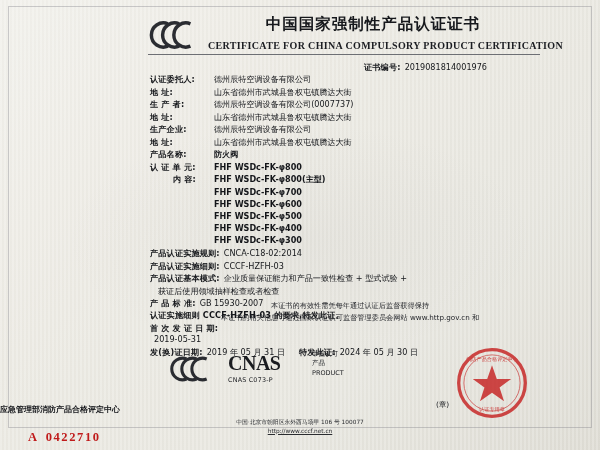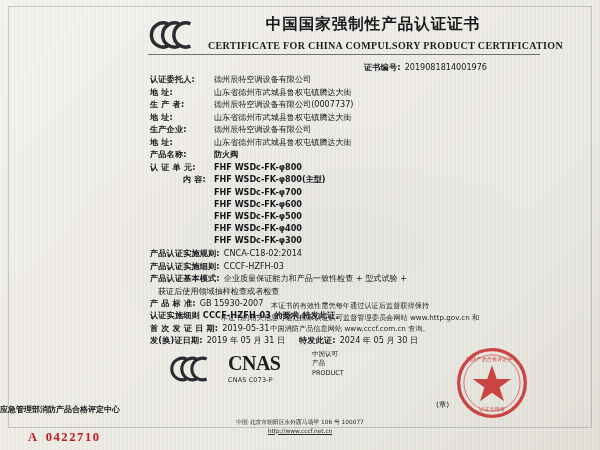--- a/index.html
+++ b/index.html
@@ -197,21 +197,21 @@
     <div class="row">
       <span class="lbl w6">产品名称:</span>
       <span class="val bold">防火阀</span>
     </div>
 
     <div class="row">
       <span class="lbl" style="flex:0 0 auto; width:64px;">认 证 单 元:</span>
       <span class="val bold">FHF WSDc-FK-φ800</span>
     </div>
     <div class="row">
-      <span class="lbl" style="flex:0 0 auto; width:64px; text-align:right; padding-right:8px;">内 容:</span>
+      <span class="lbl" style="flex:0 0 auto; width:64px; text-align:right; padding-right:18px;">内 容:</span>
       <span class="val bold">FHF WSDc-FK-φ800(主型)</span>
     </div>
     <div class="row tight indent">
       <span class="val bold">FHF WSDc-FK-φ700</span>
     </div>
     <div class="row tight indent">
       <span class="val bold">FHF WSDc-FK-φ600</span>
     </div>
     <div class="row tight indent">
       <span class="val bold">FHF WSDc-FK-φ500</span>
@@ -241,36 +241,35 @@
 
     <div class="row">
       <span class="lbl" style="flex:0 0 auto;">产 品 标 准:</span>
       <span class="val" style="margin-left:4px;">GB 15930-2007</span>
     </div>
 
     <div class="row tight">
       <span class="lbl">认证实施细则 CCCF-HZFH-03 的要求,特发此证。</span>
     </div>
 
-    <div class="row" style="margin-top:1px;">
+    <div class="row" style="margin-top:1px;flex-direction:column;">
       <span class="lbl" style="flex:0 0 auto;">首 次 发 证 日 期:</span>
       <span class="val" style="margin-left:4px;">2019-05-31</span>
     </div>
     <div class="row">
       <span class="lbl" style="flex:0 0 auto;">发(换)证日期:</span>
       <span class="val" style="flex:0 0 auto; margin-left:4px;">2019 年 05 月 31 日</span>
       <span class="lbl" style="flex:0 0 auto; margin-left:14px;">特发此证:</span>
       <span class="val" style="flex:0 0 auto; margin-left:4px;">2024 年 05 月 30 日</span>
     </div>
   </div>
 
   <div class="notes">
     <div>本证书的有效性需凭每年通过认证后监督获得保持</div>
     <div>本证书的相关信息可通过国家认证认可监督管理委员会网站 www.http.gov.cn 和</div>
-    <div>中国消防产品信息网站 www.cccf.com.cn 查询。</div>
   </div>
 
   <div class="marks">
     <svg class="ccc-logo-bottom" viewBox="0 0 120 88">
       <g fill="none" stroke="#2a2c31" stroke-width="8">
         <path d="M46 18 A28 28 0 1 0 46 70"></path>
         <path d="M72 18 A28 28 0 1 0 72 70"></path>
         <path d="M98 18 A28 28 0 1 0 98 70"></path>
       </g>
     </svg>

